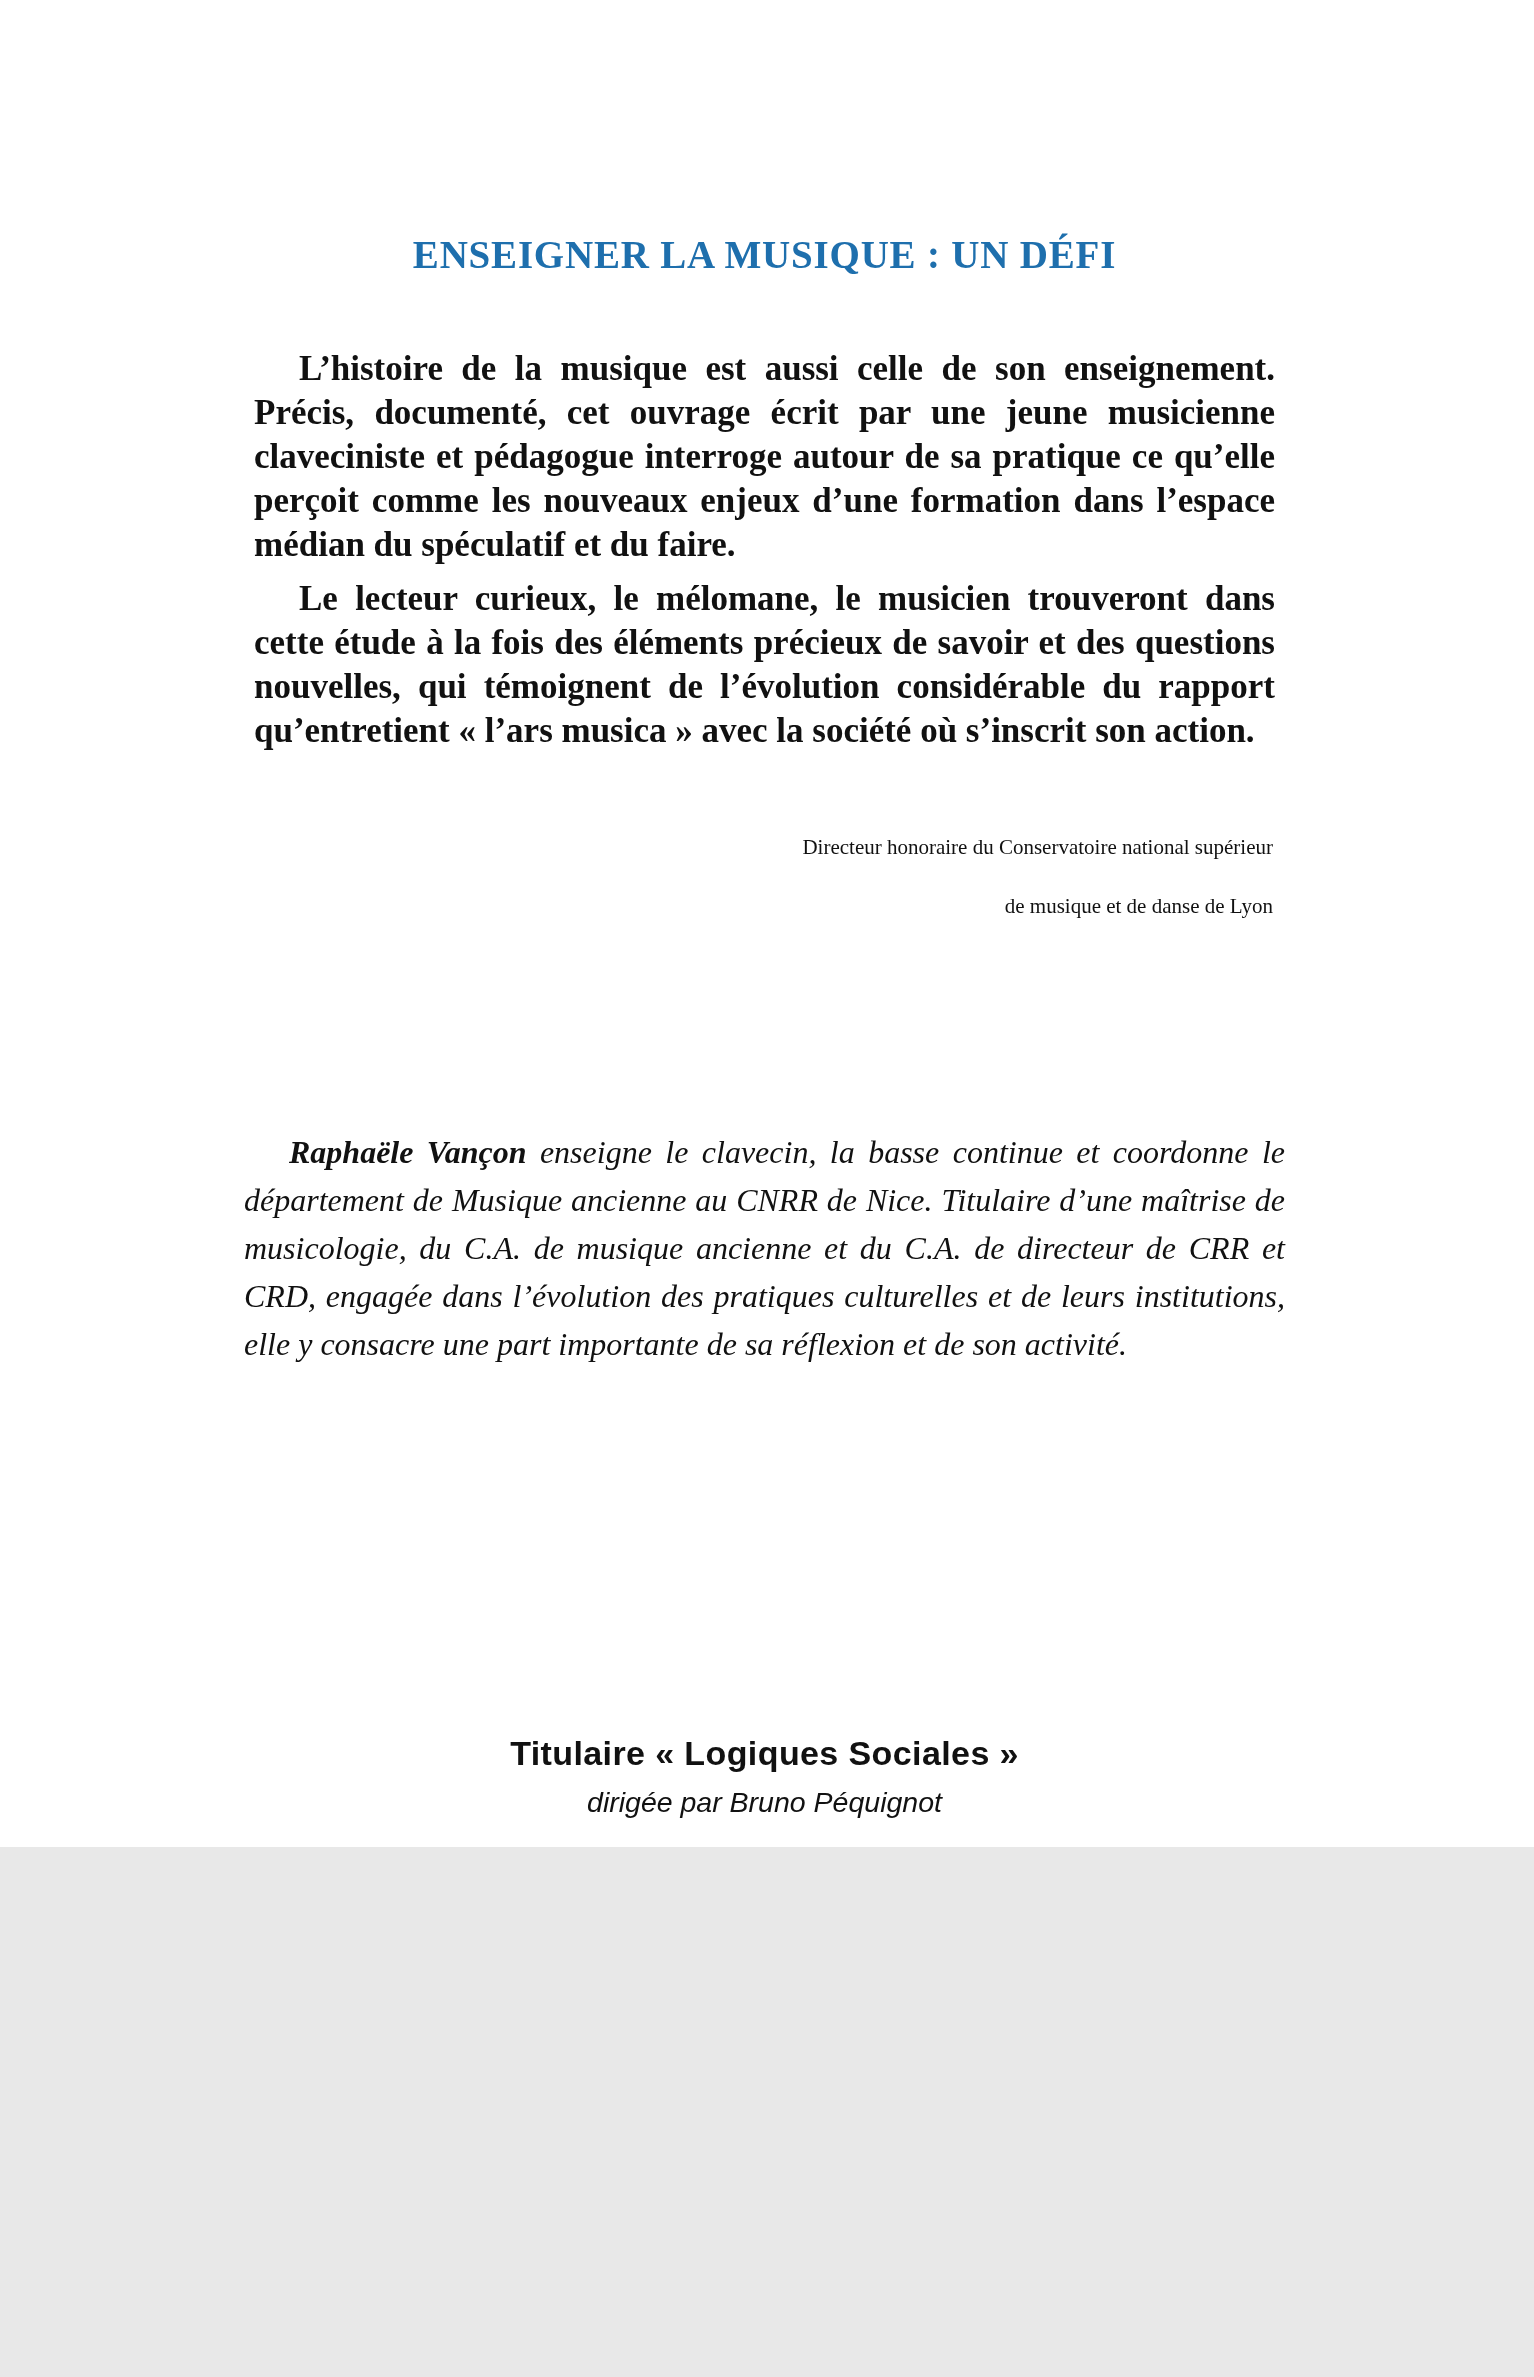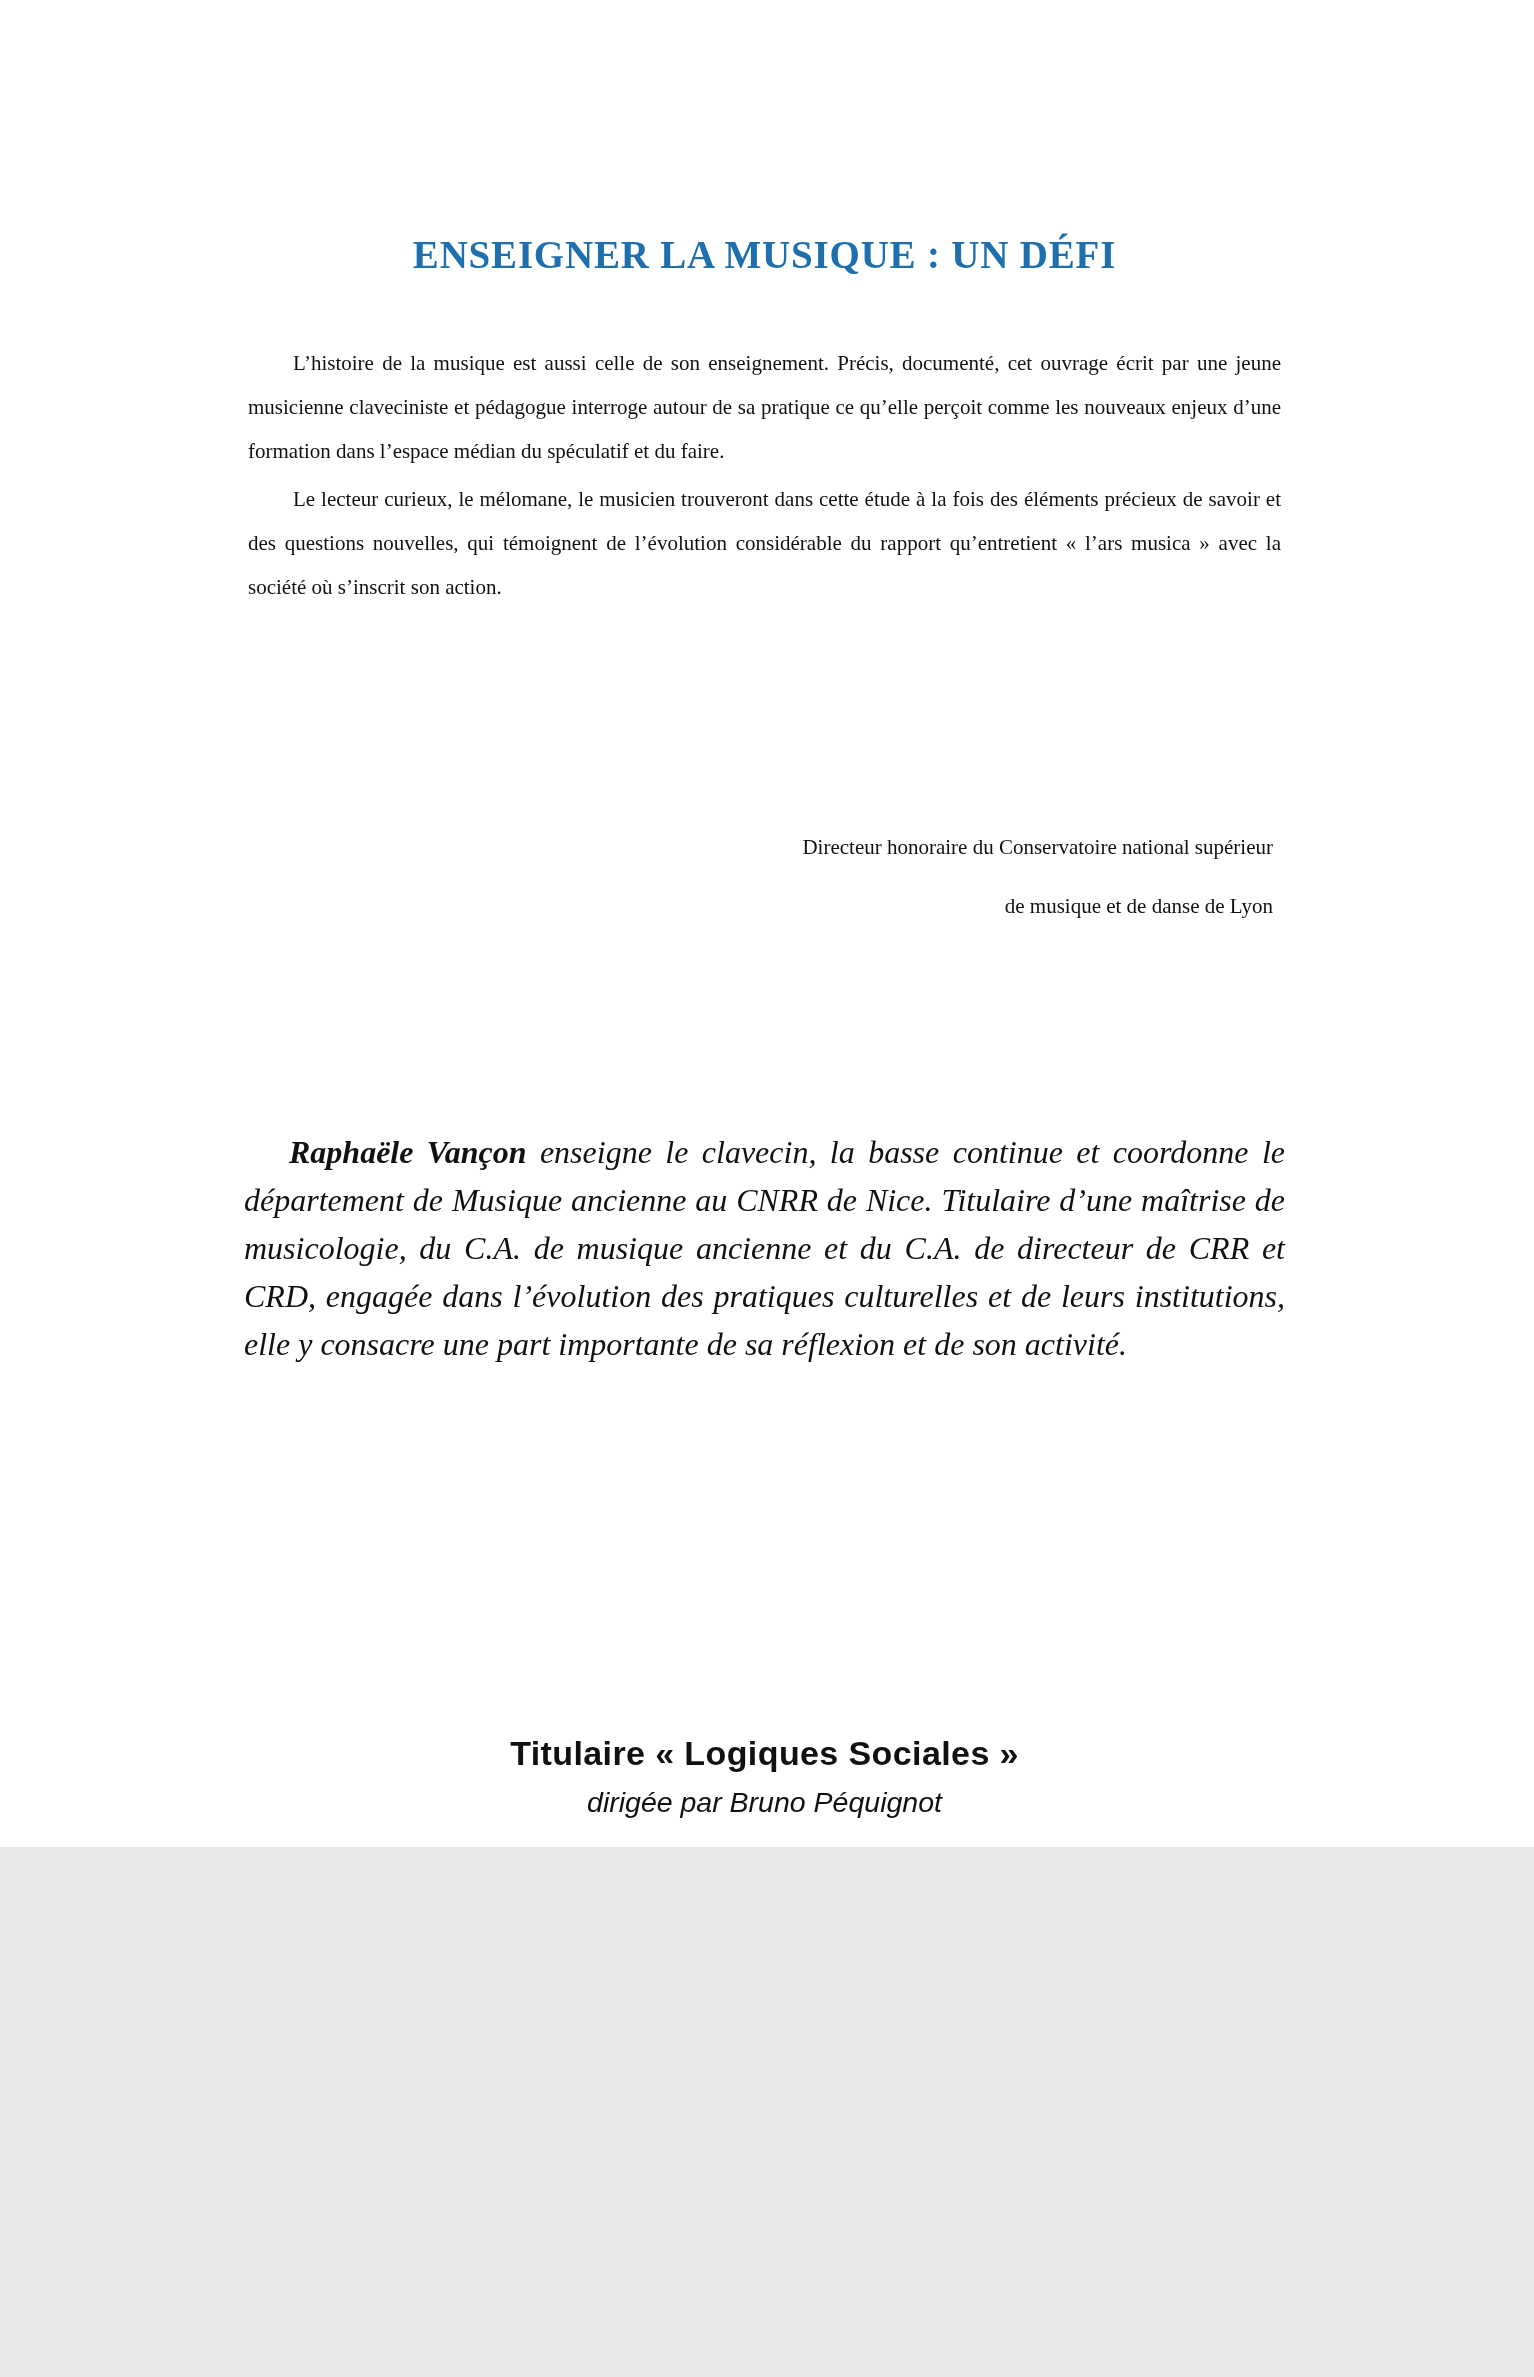--- a/index.html
+++ b/index.html
@@ -27,25 +27,26 @@
     letter-spacing: 0.8px;
     color: #1e6fad;
   }
   .synopsis {
     position: absolute;
     top: 337px;
     left: 244px;
     width: 1041px;
   }
   .synopsis p {
-    margin: 4px;
+    margin: 10px;
     text-align: justify;
     text-indent: 45px;
-    font-size: 21px;
+    font-size: 35px;
     line-height: 44px;
+    font-weight: bold;
   }
   .signature {
     position: absolute;
     top: 812px;
     left: 244px;
     width: 1041px;
     text-align: right;
   }
   .sig-name {
     margin: 0 0 10px 0;

